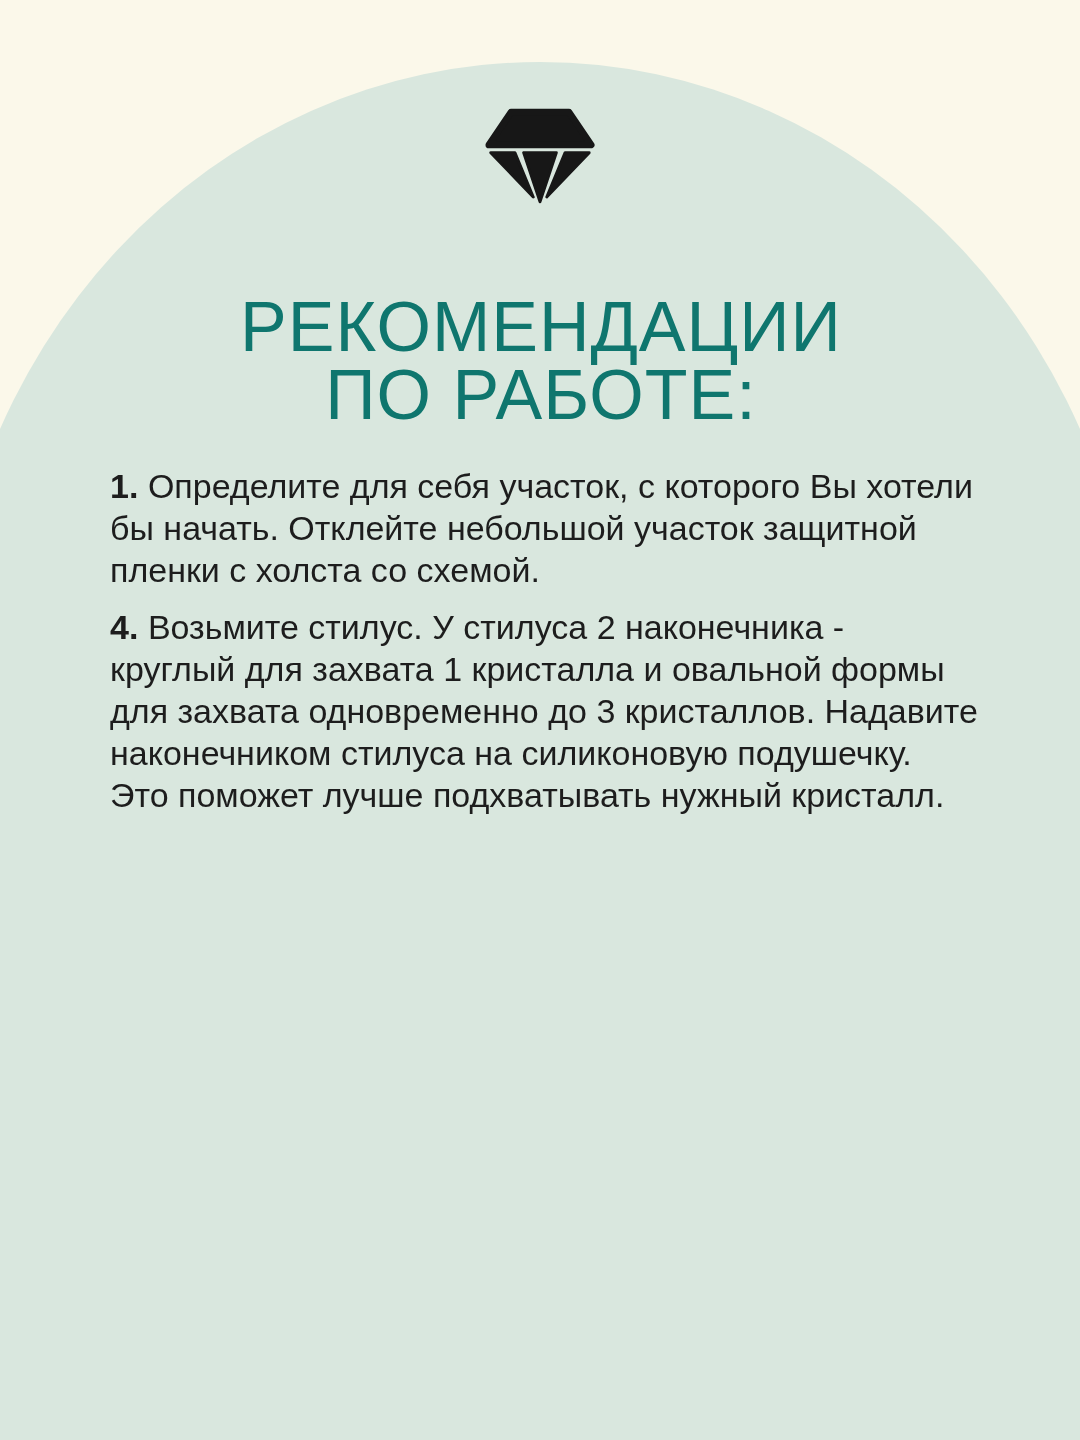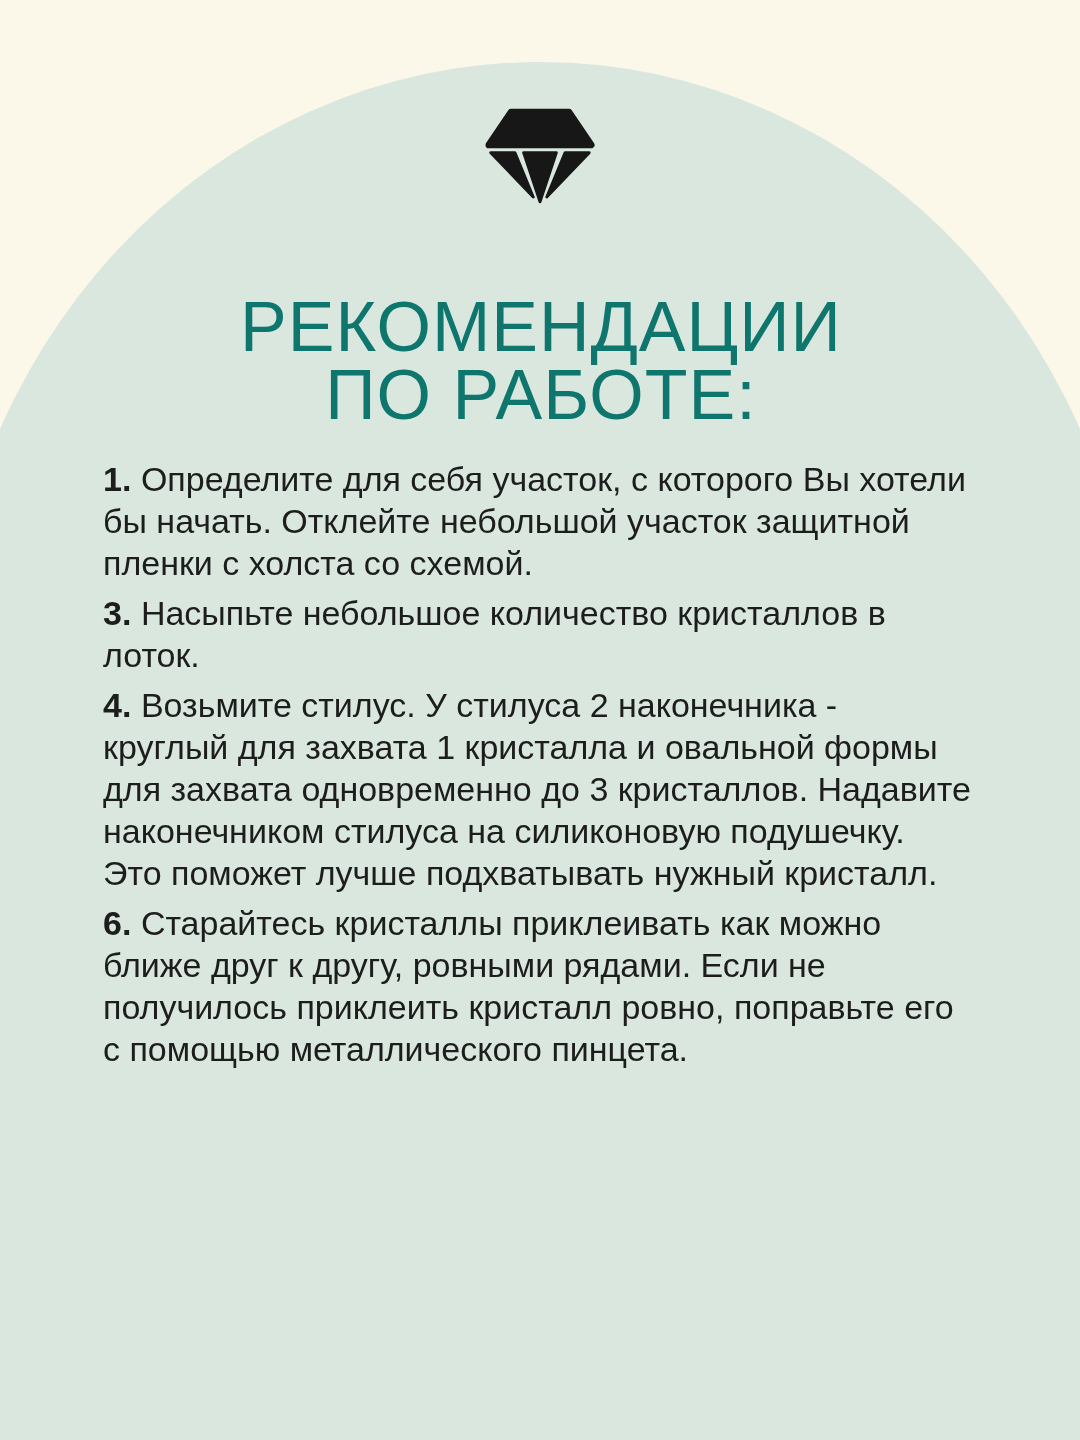--- a/index.html
+++ b/index.html
@@ -48,21 +48,21 @@
     letter-spacing: 1px;
     color: #0f766e;
   }
   .instruction-list {
     position: absolute;
     top: 450px;
     left: 95px;
     width: 910px;
   }
   .instruction-item {
-    margin: 8px;
+    margin: 15px;
     font-size: 34px;
     line-height: 42px;
     font-weight: 400;
     color: #1d1d1d;
   }
   .instruction-item .num {
     font-weight: 700;
     margin-right: 0.28em;
   }
   .instruction-item .txt {
@@ -84,26 +84,20 @@
       <path d="M83 46 L108 46 L64 92 Z" stroke-width="3"></path>
     </g>
   </svg>
 
   <h1 class="page-title"><span>РЕКОМЕНДАЦИИ</span><br><span>ПО РАБОТЕ:</span></h1>
 
   <div class="instruction-list">
     <p class="instruction-item"><span class="num">1.</span><span class="txt">Определите для себя участок, с которого Вы хотели
 бы начать. Отклейте небольшой участок защитной
 пленки с холста со схемой.</span></p>
-    <p class="instruction-item"><span class="num">3.</span><span class="txt">Насыпьте небольшое количество кристаллов в
-лоток.</span></p>
     <p class="instruction-item"><span class="num">4.</span><span class="txt">Возьмите стилус. У стилуса 2 наконечника -
 круглый для захвата 1 кристалла и овальной формы
 для захвата одновременно до 3 кристаллов. Надавите
 наконечником стилуса на силиконовую подушечку.
 Это поможет лучше подхватывать нужный кристалл.</span></p>
-    <p class="instruction-item"><span class="num">6.</span><span class="txt">Старайтесь кристаллы приклеивать как можно
-ближе друг к другу, ровными рядами. Если не
-получилось приклеить кристалл ровно, поправьте его
-с помощью металлического пинцета.</span></p>
   </div>
 
 </div>
 
 </body></html>

